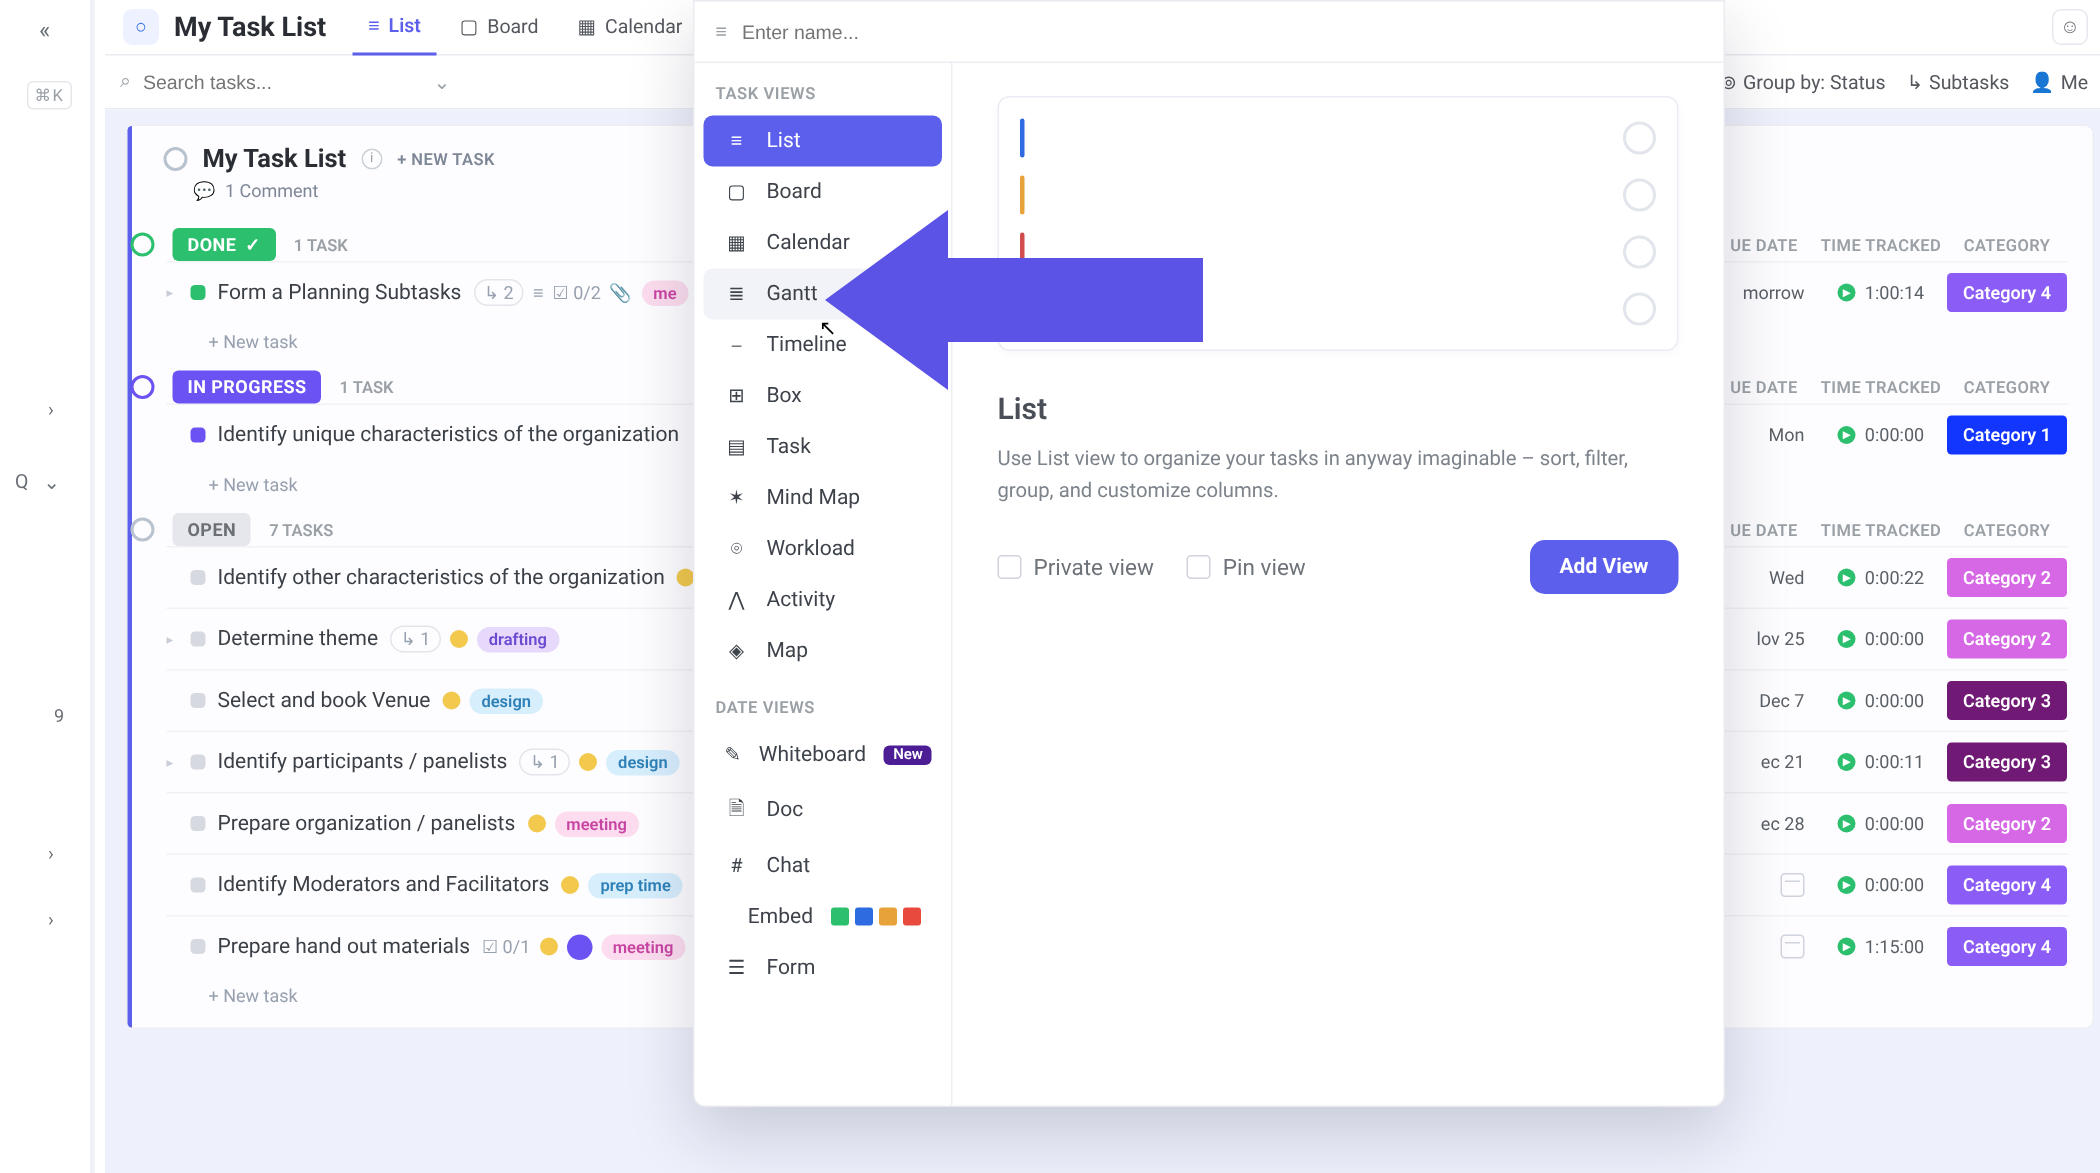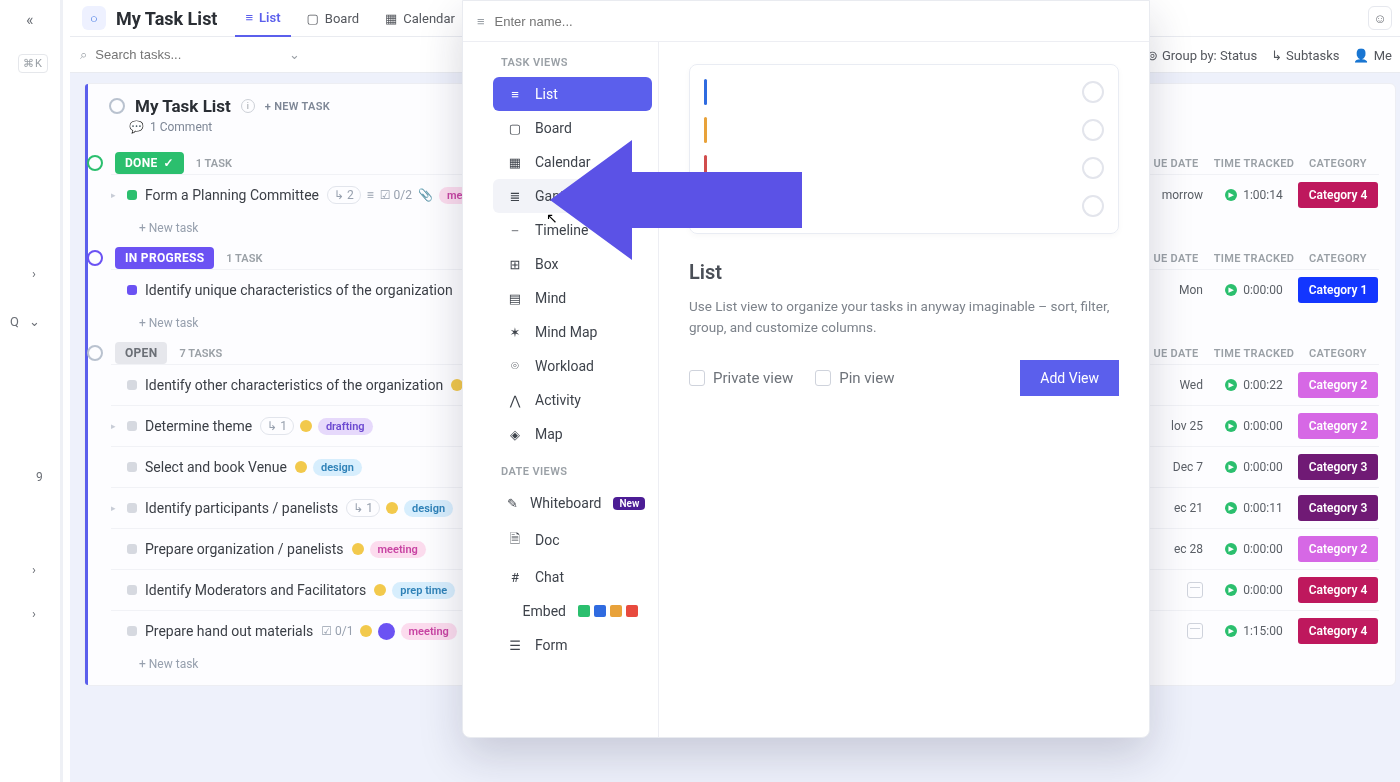--- a/index.html
+++ b/index.html
@@ -60,50 +60,50 @@
   .pill-count { border:1px solid #e2e5ec; border-radius:10px; padding:1px 6px; display:flex; gap:4px; align-items:center;}
   .row .right { display:flex; align-items:center; gap:0; }
   .cell { width:86px; display:flex; justify-content:center; align-items:center; color:#5a5f66; font-size:12px; gap:6px;}
   .cell.due { width:70px; justify-content:flex-end; padding-right:8px;}
   .cell.cat { width:82px; }
   .play { width:12px; height:12px; border-radius:50%; background:#2bbf6e; display:inline-flex; align-items:center; justify-content:center; color:#fff; font-size:7px;}
   .cat-chip { color:#fff; font-size:12px; font-weight:600; padding:6px 8px; border-radius:3px; min-width:80px; text-align:center;}
   .c1 { background:#1336ff;}
   .c2 { background:#d668e5;}
   .c3 { background:#701a75;}
-  .c4 { background:#be185d;}
+  .c4 { background:#8b5cf6;}
   .newrow { color:#97a0ae; font-size:12px; padding:6px 0 2px 28px;}
   .avatar { width:17px; height:17px; border-radius:50%; background:#6b52f3; display:inline-block;}
   .cal-ic { width:16px; height:16px; border:1px solid #cfd3dc; border-radius:3px; display:inline-block; position:relative;}
   .cal-ic:before { content:''; position:absolute; left:2px; right:2px; top:4px; height:1px; background:#cfd3dc;}
 
   
   .popup { position:absolute; left:462px; top:0; width:688px; height:738px; background:#fff; border:1px solid #e9ebf0; border-radius:0 0 8px 8px; box-shadow:0 18px 44px rgba(30,30,60,.18); display:flex; overflow:hidden;}
-  .popup-side { width:172px; border-right:1px solid #edeef3; display:flex; flex-direction:column;margin-left:24px;}
+  .popup-side { width:172px; border-right:1px solid #edeef3; display:flex; flex-direction:column;}
   .p-input-wrap { height:41px; display:flex; align-items:center; padding:0 14px; border-bottom:1px solid #edeef3; gap:10px; color:#9aa0a6;}
   .p-input-wrap input { border:none; outline:none; font-size:13px; width:100%;}
   .p-section { font-size:11px; font-weight:600; color:#9aa0a6; letter-spacing:.4px; padding:14px 14px 8px;}
   .p-item { display:flex; align-items:center; gap:12px; padding:9px 14px; color:#3e434b; font-size:14px; cursor:pointer; border-radius:6px; margin:0 6px;}
   .p-item.selected { background:#5b5fec; color:#fff;}
   .p-item.hover { background:#f2f3f8;}
   .p-item .ic { width:16px; text-align:center; color:inherit; font-size:13px;}
   .p-badge { background:#4c1d95; color:#fff; font-size:10px; padding:1px 6px; border-radius:4px; font-weight:600;}
   .popup-main { flex:1; padding:22px 30px 24px 30px; display:flex; flex-direction:column;}
   .preview { border:1px solid #e9ecf3; border-radius:8px; padding:14px 14px; display:flex; flex-direction:column; gap:12px; box-shadow:0 2px 6px rgba(0,0,0,.03);}
   .prow { display:flex; align-items:center; gap:12px;}
   .pbar-stripe { width:3px; height:26px; border-radius:2px;}
   .pbar1 { flex:1; height:10px; background:#e3e5ec; border-radius:5px;}
   .pbar2 { flex:1; height:6px; background:#eceef3; border-radius:3px;}
   .pcir { width:22px; height:22px; border:2px solid #e3e5ec; border-radius:50%;}
   .p-title { font-size:20px; font-weight:600; color:#4a4f57; margin-top:26px;}
   .p-desc { color:#7d838b; font-size:13.5px; margin-top:12px; line-height:1.55;}
   .p-foot { display:flex; align-items:center; gap:22px; margin-top:22px;}
   .p-check { display:flex; align-items:center; gap:8px; color:#6e737a; font-size:15px;}
   .p-check .cb { width:16px; height:16px; border:1.5px solid #cfd3dc; border-radius:3px;}
-  .p-add { margin-left:auto; background:#5b5fec; color:#fff; font-weight:400; font-size:14px; padding:10px 20px; border-radius:0; cursor:pointer;}
+  .p-add { margin-left:auto; background:#5b5fec; color:#fff; font-weight:700; font-size:14px; padding:10px 20px; border-radius:10px; cursor:pointer;}
   .p-emb-ic { display:flex; gap:4px; }
   .p-emb-ic span{width:12px;height:12px;border-radius:2px;display:inline-block;}
   .arrow { position:absolute; left:550px; top:130px; pointer-events:none; }
   .cursor { position:absolute; left:546px; top:210px; font-size:14px; color:#000; pointer-events:none;}
   svg { display:block; }
 </style>
 </head>
 <body>
 
 <span class="sidebar-collapse">«</span>
@@ -183,21 +183,21 @@
     <div class="col-head">
       <span>UE DATE</span>
               <span>TIME TRACKED</span>
               <span>CATEGORY</span>
     </div>
           </div>
           <div class="row">
       <div class="left">
         <span class="row-caret">▸</span>
         <span class="status-sq sq-done"></span>
-        <span class="task-name">Form a Planning Committee</span>
+        <span class="task-name">Form a Planning Subtasks</span>
         <span class="meta">
                 <span class="pill-count">↳ 2</span>
                 <span>≡</span>
                 <span>☑ 0/2</span>
                 <span>📎</span>
                 <span class="pill pill-pink">me</span>
               </span>
       </div>
       <div class="right">
         <div class="cell due">morrow</div>
@@ -416,21 +416,21 @@
             <div class="p-item">
               <span class="ic">⎯</span>
               <span>Timeline</span>
             </div>
             <div class="p-item">
               <span class="ic">⊞</span>
               <span>Box</span>
             </div>
             <div class="p-item">
               <span class="ic">▤</span>
-              <span>Mind</span>
+              <span>Task</span>
             </div>
             <div class="p-item">
               <span class="ic">✶</span>
               <span>Mind Map</span>
             </div>
             <div class="p-item">
               <span class="ic">⌾</span>
               <span>Workload</span>
             </div>
             <div class="p-item">

